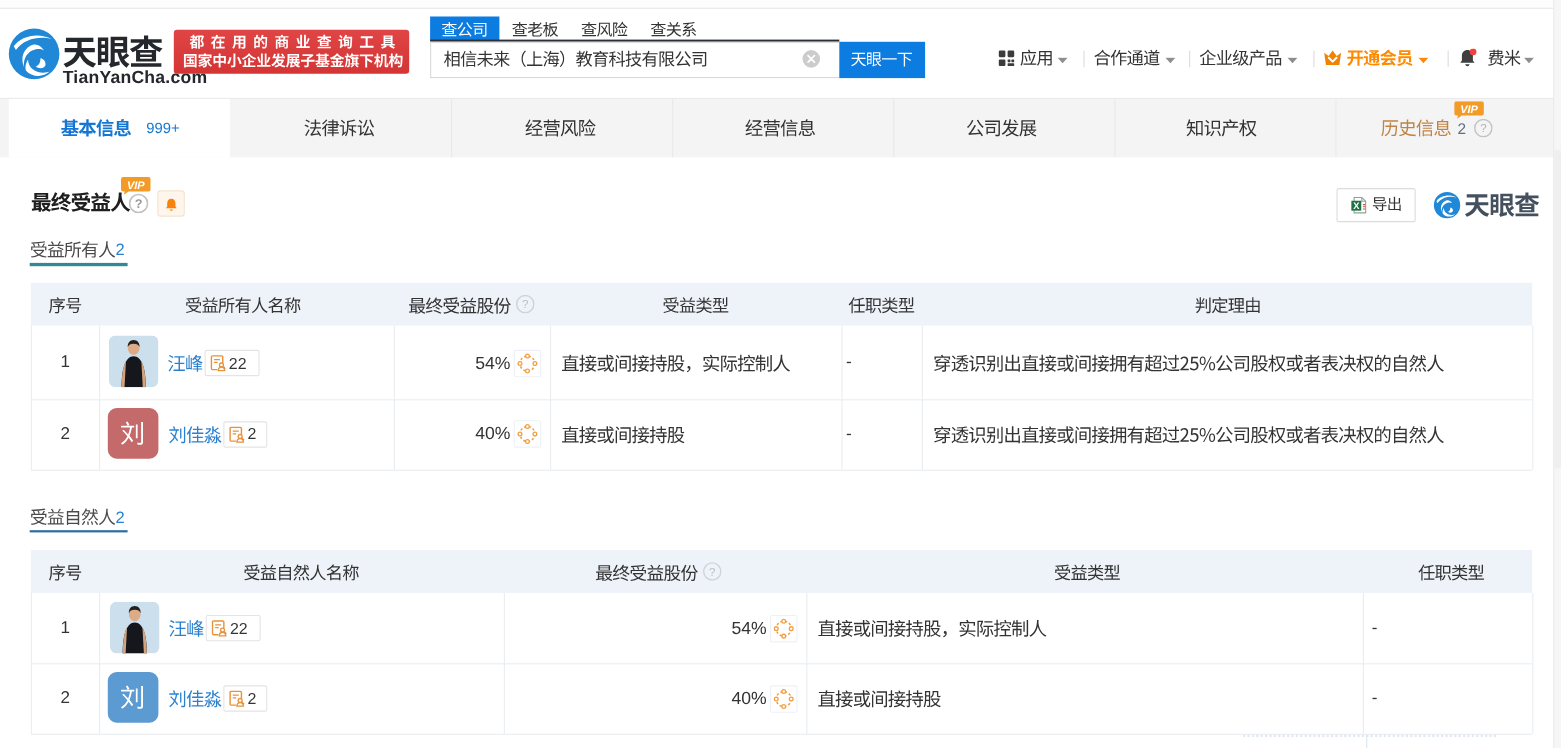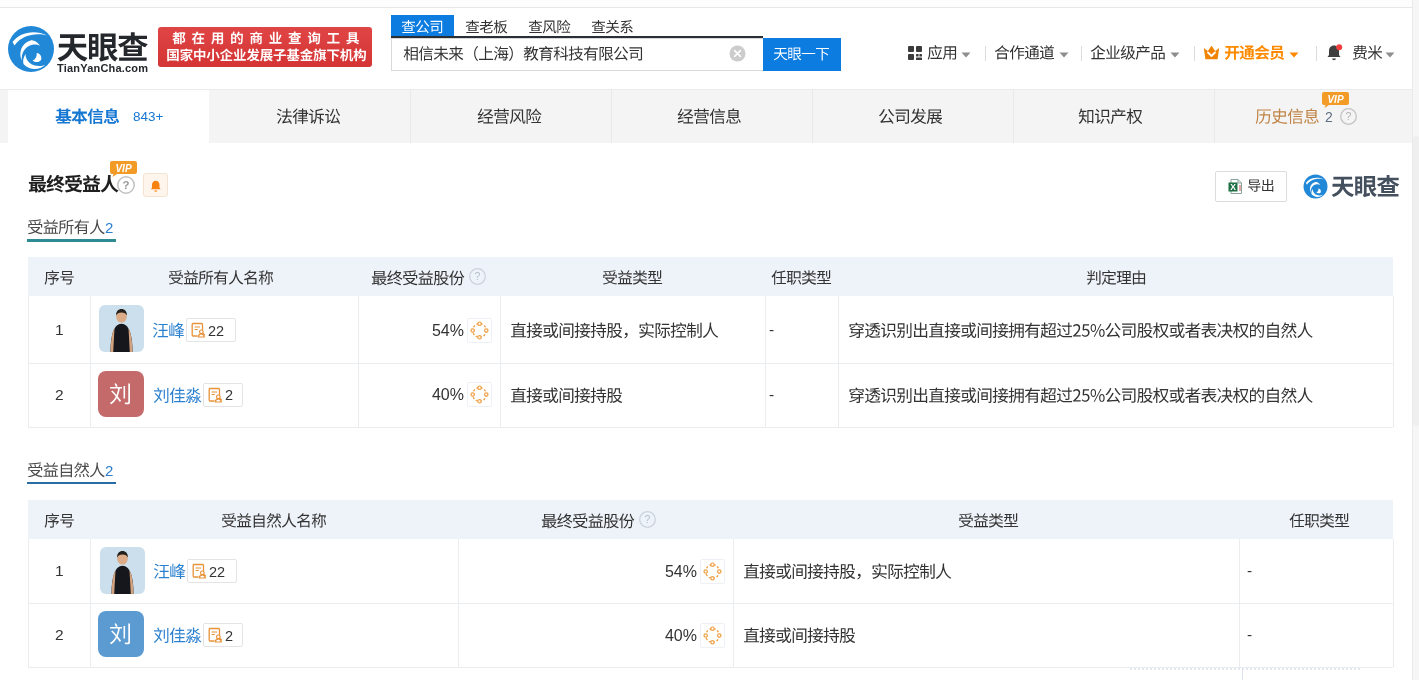--- a/index.html
+++ b/index.html
@@ -11,21 +11,21 @@
 <svg class="abs" style="left:7px;top:25px" width="48" height="48" viewBox="0 0 48 48">
 <circle cx="24" cy="24" r="23" fill="#2188d8"></circle>
 <path d="M5.5 17 C12 7.5 28 4 40 10.5 C30 7.5 15 9.5 7.5 20.5 Z" fill="#fff"></path>
 <path d="M23.5 15.5 C15 18 11 27 14.8 35.8 C14 28 18 21.5 25.5 19.8 C28.5 19.2 30.5 19.5 33 20.8 C30.5 17 27 14.8 23.5 15.5 Z" fill="#fff"></path>
 <path d="M16.5 39 C22 45.2 32 45.8 38.5 39.8 C34 42 26.5 41.5 22.5 37.8 C20 35.5 18.5 32.5 18.5 29 C16.5 32 15.5 36 16.5 39 Z" fill="#fff"></path>
 <path d="M29.8 28 C33 28.5 35 31.5 34.2 34.8 C32.2 37.8 28 37.6 25.6 35.5 C28.6 34.4 29.8 31.9 29.8 28 Z" fill="#fff"></path>
 </svg>
 <svg style="position:absolute;margin-left:-1.5px;left:57.0px;top:24.2px;" width="93.4" height="43.4" viewBox="-1.5 -34.8 93.4 43.4">
     <path d="M1.3 -15.1V-11.2H11.9C10.6 -7.2 7.5 -3.1 0.2 -0.6C1.0 0.2 2.2 1.7 2.7 2.6C9.8 0.0 13.3 -4.0 15.1 -8.1C17.7 -2.9 21.6 0.7 27.4 2.6C28.0 1.5 29.1 -0.1 30.0 -0.9C23.9 -2.5 19.9 -6.2 17.7 -11.2H28.7V-15.1H16.7C16.7 -15.9 16.7 -16.7 16.7 -17.4V-20.7H27.4V-24.5H2.5V-20.7H12.8V-17.5C12.8 -16.7 12.7 -15.9 12.7 -15.1Z M54.5 -16.7V-14.2H46.8V-16.7ZM54.5 -19.7H46.8V-22.1H54.5ZM43.2 2.9C43.9 2.4 45.2 1.9 51.3 0.4C51.2 -0.4 51.1 -1.9 51.2 -3.0L46.8 -2.1V-10.9H49.3C50.7 -4.8 53.2 0.1 57.7 2.7C58.3 1.7 59.4 0.2 60.3 -0.6C58.3 -1.5 56.6 -2.9 55.4 -4.7C56.8 -5.6 58.5 -6.8 60.0 -8.0L57.5 -10.6C56.6 -9.6 55.1 -8.4 53.8 -7.4C53.3 -8.5 52.8 -9.7 52.5 -10.9H58.1V-25.4H43.1V-2.8C43.1 -1.3 42.3 -0.5 41.6 -0.1C42.2 0.6 43.0 2.1 43.2 2.9ZM37.9 -15.1V-11.9H34.7V-15.1ZM37.9 -18.3H34.7V-21.5H37.9ZM37.9 -8.7V-5.4H34.7V-8.7ZM31.5 -24.8V0.4H34.7V-2.1H40.9V-24.8Z M69.9 -6.9H80.5V-5.3H69.9ZM69.9 -10.8H80.5V-9.3H69.9ZM61.6 -1.4V1.9H89.2V-1.4ZM73.4 -26.6V-23.1H61.4V-19.9H69.8C67.4 -17.5 64.0 -15.4 60.5 -14.3C61.3 -13.5 62.4 -12.2 62.9 -11.3C64.0 -11.7 65.1 -12.3 66.2 -12.9V-2.8H84.4V-13.1C85.5 -12.4 86.7 -11.9 87.8 -11.5C88.3 -12.4 89.4 -13.9 90.3 -14.6C86.7 -15.6 83.2 -17.6 80.7 -19.9H89.5V-23.1H77.2V-26.6ZM66.9 -13.3C69.4 -14.9 71.6 -16.8 73.4 -19.0V-14.2H77.2V-19.0C79.0 -16.8 81.4 -14.8 84.0 -13.3Z" fill="#24272b"></path>
   </svg>
-<span style="position:absolute;line-height:1;font-size:11px;color:#24272b;font-weight:700;white-space:pre;left:57.0px;top:63.4px;letter-spacing:0.2px;">TianYanCha.com</span>
+<span style="position:absolute;line-height:1;font-size:16px;color:#24272b;font-weight:700;white-space:pre;left:57.0px;top:63.4px;letter-spacing:0.2px;">TianYanCha.com</span>
 <div style="position:absolute;left:158.0px;top:27.0px;width:214.0px;height:40.0px;background:linear-gradient(#e04545,#d43434);border-radius:3px;"></div>
 <svg style="position:absolute;margin-left:-1.5px;left:172.0px;top:28.4px;" width="189.7" height="18.8" viewBox="-1.5 -15.1 189.7 18.8">
     <path d="M7.6 -10.8V-10.5L6.2 -10.9C6.0 -10.4 5.7 -9.9 5.5 -9.4V-10.1H4.1V-11.4H2.6V-10.1H0.8V-8.7H2.6V-7.6H0.2V-6.2H3.1C2.2 -5.2 1.1 -4.5 -0.1 -3.9C0.2 -3.6 0.6 -2.9 0.8 -2.6L1.5 -2.9V1.2H3.0V0.5H5.2V1.0H6.7V-5.2H4.2C4.6 -5.5 4.9 -5.8 5.1 -6.2H7.2V-7.6H6.1C6.7 -8.5 7.2 -9.4 7.6 -10.5V1.2H9.2V-9.3H10.9C10.6 -8.2 10.1 -6.8 9.7 -5.9C10.8 -4.8 11.1 -3.8 11.1 -3.1C11.1 -2.6 11.1 -2.3 10.8 -2.1C10.7 -2.0 10.5 -2.0 10.2 -2.0C10.0 -2.0 9.7 -2.0 9.4 -2.0C9.6 -1.6 9.8 -0.9 9.8 -0.4C10.2 -0.4 10.7 -0.4 11.0 -0.5C11.3 -0.5 11.7 -0.6 11.9 -0.8C12.5 -1.2 12.7 -1.9 12.7 -2.9C12.7 -3.8 12.5 -4.8 11.3 -6.1C11.9 -7.3 12.5 -8.8 13.0 -10.1L11.8 -10.8L11.5 -10.8ZM4.1 -8.7H5.1C4.9 -8.3 4.6 -7.9 4.4 -7.6H4.1ZM3.0 -0.8V-1.8H5.2V-0.8ZM3.0 -3.0V-3.9H5.2V-3.0Z M24.0 -11.5C23.9 -10.9 23.7 -10.3 23.4 -9.7H19.8V-8.1H22.7C21.9 -6.5 20.8 -5.1 19.3 -4.2C19.6 -3.8 19.9 -3.0 20.1 -2.6C20.6 -2.9 21.0 -3.2 21.3 -3.6V1.2H23.0V-5.4C23.6 -6.2 24.1 -7.1 24.6 -8.1H31.9V-9.7H25.2C25.4 -10.1 25.6 -10.7 25.7 -11.1ZM27.0 -7.5V-5.3H24.2V-3.7H27.0V-0.6H23.7V0.9H31.8V-0.6H28.6V-3.7H31.3V-5.3H28.6V-7.5Z M40.2 -10.6V-5.8C40.2 -3.8 40.1 -1.4 38.6 0.2C39.0 0.4 39.7 1.0 39.9 1.3C40.9 0.2 41.4 -1.3 41.6 -2.8H44.4V1.0H46.1V-2.8H48.9V-0.7C48.9 -0.5 48.8 -0.4 48.6 -0.4C48.3 -0.4 47.4 -0.4 46.7 -0.4C46.9 0.0 47.1 0.7 47.2 1.1C48.4 1.2 49.3 1.1 49.8 0.9C50.4 0.6 50.6 0.2 50.6 -0.7V-10.6ZM41.8 -9.1H44.4V-7.5H41.8ZM48.9 -9.1V-7.5H46.1V-9.1ZM41.8 -6.0H44.4V-4.3H41.8C41.8 -4.8 41.8 -5.3 41.8 -5.7ZM48.9 -6.0V-4.3H46.1V-6.0Z M64.9 -5.5C65.6 -4.5 66.4 -3.2 66.8 -2.4L68.2 -3.2C67.7 -4.0 66.8 -5.3 66.2 -6.2ZM65.6 -11.5C65.2 -9.9 64.5 -8.3 63.7 -7.1V-9.3H61.6C61.8 -9.9 62.1 -10.6 62.3 -11.3L60.5 -11.5C60.5 -10.9 60.3 -10.0 60.1 -9.3H58.6V0.8H60.1V-0.2H63.7V-6.6C64.1 -6.3 64.5 -6.0 64.8 -5.8C65.2 -6.4 65.6 -7.1 66.0 -7.9H68.9C68.8 -3.1 68.6 -1.1 68.2 -0.7C68.0 -0.5 67.9 -0.4 67.6 -0.4C67.2 -0.4 66.4 -0.4 65.5 -0.5C65.8 -0.1 66.0 0.6 66.1 1.1C66.9 1.1 67.7 1.1 68.2 1.1C68.8 1.0 69.2 0.8 69.5 0.3C70.1 -0.4 70.2 -2.6 70.4 -8.7C70.4 -8.9 70.4 -9.4 70.4 -9.4H66.6C66.8 -10.0 67.0 -10.6 67.1 -11.2ZM60.1 -7.9H62.3V-5.7H60.1ZM60.1 -1.6V-4.3H62.3V-1.6Z M87.7 -5.9V-4.3C87.1 -4.7 86.2 -5.4 85.4 -5.9ZM82.7 -11.2 83.1 -10.2H77.7V-8.9H81.4L80.5 -8.6C80.7 -8.2 80.9 -7.6 81.1 -7.2H78.3V1.2H79.8V-5.9H82.3C81.7 -5.4 80.7 -4.8 79.9 -4.4C80.1 -4.0 80.4 -3.3 80.5 -3.0L81.0 -3.4V0.1H82.4V-0.5H86.3V-3.6C86.5 -3.4 86.7 -3.2 86.9 -3.1L87.7 -4.0V-0.3C87.7 -0.1 87.6 -0.0 87.4 -0.0C87.2 -0.0 86.4 -0.0 85.7 -0.1C85.9 0.3 86.1 0.8 86.2 1.1C87.2 1.1 88.0 1.1 88.5 0.9C89.0 0.7 89.2 0.4 89.2 -0.3V-7.2H86.3C86.6 -7.6 86.9 -8.1 87.2 -8.6L85.8 -8.9H89.8V-10.2H84.9C84.8 -10.7 84.5 -11.2 84.3 -11.6ZM81.7 -7.2 82.7 -7.6C82.6 -7.9 82.3 -8.4 82.1 -8.9H85.4C85.2 -8.4 85.0 -7.7 84.7 -7.2ZM84.3 -5.2C84.8 -4.8 85.5 -4.3 86.0 -3.8H81.6C82.3 -4.3 82.9 -4.8 83.4 -5.4L82.3 -5.9H85.0ZM82.4 -2.7H85.0V-1.6H82.4Z M97.1 -8.2C97.7 -6.6 98.4 -4.4 98.7 -3.0L100.3 -3.6C100.0 -4.9 99.2 -7.1 98.6 -8.7ZM107.5 -8.6C107.1 -7.1 106.3 -5.1 105.6 -3.8V-11.4H103.9V-1.0H102.1V-11.4H100.4V-1.0H96.9V0.6H109.1V-1.0H105.6V-3.6L106.8 -3.0C107.5 -4.3 108.4 -6.2 109.0 -7.9Z M119.9 -3.0H124.5V-2.3H119.9ZM119.9 -4.7H124.5V-4.0H119.9ZM116.3 -0.6V0.8H128.3V-0.6ZM121.4 -11.5V-10.0H116.2V-8.6H119.9C118.8 -7.6 117.3 -6.7 115.8 -6.2C116.2 -5.9 116.6 -5.3 116.9 -4.9C117.4 -5.1 117.8 -5.3 118.3 -5.6V-1.2H126.2V-5.7C126.7 -5.4 127.2 -5.2 127.7 -5.0C127.9 -5.4 128.4 -6.0 128.7 -6.3C127.2 -6.8 125.7 -7.6 124.6 -8.6H128.4V-10.0H123.1V-11.5ZM118.6 -5.8C119.7 -6.4 120.7 -7.3 121.4 -8.2V-6.2H123.1V-8.2C123.9 -7.3 124.9 -6.4 126.0 -5.8Z M135.9 -10.4C136.6 -9.7 137.5 -8.7 137.9 -8.1L139.0 -9.2C138.6 -9.8 137.7 -10.7 137.0 -11.3ZM135.3 -7.4V-5.8H136.9V-1.7C136.9 -1.1 136.5 -0.6 136.2 -0.4C136.5 -0.1 136.9 0.6 137.0 1.0C137.2 0.7 137.7 0.3 140.1 -1.7C140.0 -2.0 139.7 -2.6 139.6 -3.1L138.5 -2.2V-7.4ZM141.4 -11.5C140.9 -9.9 139.9 -8.3 138.8 -7.3C139.2 -7.0 139.9 -6.5 140.2 -6.2L140.3 -6.3V-0.8H141.8V-1.5H144.9V-7.1H141.0C141.2 -7.5 141.4 -7.8 141.7 -8.1H146.1C145.9 -3.1 145.8 -1.1 145.4 -0.6C145.2 -0.4 145.1 -0.4 144.8 -0.4C144.5 -0.4 143.8 -0.4 143.1 -0.5C143.4 -0.0 143.6 0.7 143.6 1.1C144.3 1.1 145.1 1.2 145.6 1.1C146.1 1.0 146.5 0.8 146.8 0.3C147.3 -0.4 147.5 -2.6 147.7 -8.8C147.7 -9.0 147.7 -9.6 147.7 -9.6H142.5C142.7 -10.1 142.9 -10.6 143.1 -11.1ZM143.5 -3.7V-2.8H141.8V-3.7ZM143.5 -4.9H141.8V-5.9H143.5Z M154.7 -1.4V0.3H167.1V-1.4H161.8V-8.4H166.4V-10.1H155.5V-8.4H159.9V-1.4Z M176.2 -10.9V-3.2H174.0V-1.7H177.4C176.5 -1.1 175.0 -0.4 173.8 0.1C174.2 0.4 174.7 0.9 175.0 1.2C176.4 0.7 178.0 -0.1 179.1 -0.9L178.0 -1.7H182.1L181.3 -0.9C182.8 -0.2 184.4 0.6 185.3 1.2L186.6 0.0C185.8 -0.4 184.4 -1.1 183.0 -1.7H186.4V-3.2H184.4V-10.9ZM177.7 -3.2V-4.0H182.7V-3.2ZM177.7 -7.7H182.7V-7.0H177.7ZM177.7 -8.9V-9.6H182.7V-8.9ZM177.7 -5.9H182.7V-5.1H177.7Z" fill="#ffffff"></path>
   </svg>
 <svg style="position:absolute;margin-left:-1.5px;left:166.0px;top:45.4px;" width="202.9" height="18.8" viewBox="-1.5 -15.1 202.9 18.8">
     <path d="M2.9 -3.1V-1.8H10.0V-3.1H9.1L9.8 -3.5C9.5 -3.8 9.1 -4.3 8.7 -4.7H9.5V-6.1H7.2V-7.4H9.8V-8.8H3.1V-7.4H5.7V-6.1H3.4V-4.7H5.7V-3.1ZM7.6 -4.3C7.9 -3.9 8.3 -3.5 8.5 -3.1H7.2V-4.7H8.5ZM0.7 -11.0V1.2H2.4V0.5H10.5V1.2H12.2V-11.0ZM2.4 -1.0V-9.5H10.5V-1.0Z M18.6 -11.2C18.7 -11.0 18.8 -10.7 18.9 -10.5H14.0V-7.4H15.6V-9.0H24.1V-7.4H25.8V-10.5H20.9C20.8 -10.9 20.5 -11.3 20.3 -11.7ZM23.6 -6.6C22.9 -6.0 21.9 -5.2 21.0 -4.6C20.7 -5.2 20.3 -5.7 19.8 -6.2C20.1 -6.4 20.4 -6.6 20.6 -6.9H23.7V-8.2H16.0V-6.9H18.4C17.1 -6.2 15.5 -5.7 14.0 -5.4C14.2 -5.1 14.6 -4.4 14.8 -4.1C16.1 -4.4 17.4 -4.9 18.6 -5.5C18.7 -5.4 18.8 -5.2 19.0 -5.1C17.8 -4.3 15.6 -3.4 13.9 -3.1C14.2 -2.7 14.5 -2.2 14.7 -1.8C16.2 -2.3 18.2 -3.2 19.6 -4.0C19.7 -3.9 19.7 -3.7 19.8 -3.5C18.4 -2.4 15.8 -1.2 13.7 -0.7C14.0 -0.4 14.3 0.2 14.5 0.6C16.3 0.1 18.5 -0.9 20.0 -2.0C20.0 -1.3 19.9 -0.8 19.6 -0.6C19.4 -0.3 19.2 -0.3 18.9 -0.3C18.6 -0.3 18.2 -0.3 17.6 -0.4C17.9 0.1 18.1 0.7 18.1 1.2C18.5 1.2 18.9 1.2 19.2 1.2C19.9 1.2 20.4 1.1 20.8 0.6C21.5 -0.0 21.8 -1.6 21.5 -3.2L21.9 -3.5C22.6 -1.6 23.7 -0.2 25.3 0.6C25.5 0.2 26.0 -0.4 26.4 -0.7C24.8 -1.3 23.7 -2.7 23.2 -4.3C23.8 -4.7 24.4 -5.1 24.9 -5.6Z M32.3 -11.5V-9.2H27.6V-2.3H29.2V-3.0H32.3V1.2H34.0V-3.0H37.1V-2.4H38.8V-9.2H34.0V-11.5ZM29.2 -4.6V-7.6H32.3V-4.6ZM37.1 -4.6H34.0V-7.6H37.1Z M45.7 -11.4V-0.8C45.7 -0.6 45.6 -0.5 45.3 -0.5C45.0 -0.4 44.0 -0.4 43.1 -0.5C43.4 -0.0 43.7 0.7 43.8 1.2C45.1 1.2 46.0 1.2 46.6 0.9C47.3 0.6 47.5 0.2 47.5 -0.8V-11.4ZM49.0 -7.8C50.1 -5.8 51.1 -3.2 51.4 -1.6L53.2 -2.3C52.8 -4.0 51.7 -6.5 50.6 -8.4ZM42.1 -8.2C41.9 -6.5 41.2 -4.1 40.1 -2.7C40.5 -2.5 41.3 -2.1 41.7 -1.8C42.8 -3.3 43.5 -5.9 44.0 -7.9Z M55.6 -5.4V-0.6H54.1V0.8H65.7V-0.6H60.9V-3.4H64.5V-4.8H60.9V-7.6H59.1V-0.6H57.2V-5.4ZM59.7 -11.7C58.3 -9.6 55.8 -8.0 53.4 -7.1C53.8 -6.7 54.2 -6.1 54.5 -5.7C56.4 -6.6 58.4 -7.8 59.9 -9.4C61.8 -7.5 63.6 -6.5 65.4 -5.7C65.6 -6.2 66.1 -6.7 66.5 -7.1C64.5 -7.8 62.6 -8.7 60.8 -10.6L61.1 -10.9Z M67.3 -8.2C67.9 -6.6 68.7 -4.4 69.0 -3.0L70.6 -3.6C70.2 -4.9 69.5 -7.1 68.8 -8.7ZM77.8 -8.6C77.3 -7.1 76.5 -5.1 75.8 -3.8V-11.4H74.2V-1.0H72.4V-11.4H70.7V-1.0H67.2V0.6H79.4V-1.0H75.8V-3.6L77.1 -3.0C77.8 -4.3 78.6 -6.2 79.3 -7.9Z M88.9 -10.7C89.4 -10.1 90.1 -9.3 90.5 -8.8L91.8 -9.6C91.4 -10.1 90.7 -10.9 90.1 -11.5ZM81.6 -6.8C81.8 -7.0 82.3 -7.1 83.1 -7.1H84.8C84.0 -4.5 82.5 -2.4 80.1 -1.2C80.5 -0.8 81.0 -0.2 81.3 0.2C82.9 -0.7 84.2 -1.9 85.1 -3.4C85.5 -2.7 86.0 -2.1 86.5 -1.5C85.5 -0.9 84.3 -0.5 83.0 -0.2C83.3 0.2 83.7 0.8 83.9 1.2C85.4 0.9 86.7 0.3 87.9 -0.4C89.0 0.3 90.4 0.9 92.1 1.2C92.3 0.8 92.8 0.1 93.1 -0.2C91.6 -0.5 90.3 -0.9 89.3 -1.5C90.4 -2.5 91.3 -3.8 91.8 -5.5L90.7 -6.1L90.4 -6.0H86.4C86.5 -6.4 86.6 -6.7 86.8 -7.1H92.6L92.7 -8.7H87.2C87.3 -9.5 87.5 -10.4 87.6 -11.3L85.8 -11.6C85.7 -10.6 85.5 -9.6 85.3 -8.7H83.4C83.8 -9.4 84.1 -10.2 84.3 -11.0L82.6 -11.3C82.4 -10.2 81.8 -9.1 81.7 -8.8C81.5 -8.5 81.3 -8.3 81.1 -8.3C81.3 -7.9 81.5 -7.1 81.6 -6.8ZM87.9 -2.4C87.2 -3.0 86.6 -3.7 86.2 -4.4H89.5C89.1 -3.7 88.5 -3.0 87.9 -2.4Z M97.6 1.3V1.3C97.9 1.1 98.4 1.0 101.3 0.3C101.3 0.0 101.4 -0.6 101.5 -1.0L99.2 -0.6V-2.7H100.6C101.5 -0.7 103.0 0.6 105.4 1.2C105.6 0.8 106.0 0.2 106.3 -0.1C105.4 -0.3 104.6 -0.6 103.9 -1.0C104.5 -1.3 105.2 -1.7 105.7 -2.0L104.7 -2.7H106.1V-4.1H103.6V-5.0H105.6V-6.4H103.6V-7.3H105.4V-11.0H94.9V-6.9C94.9 -4.8 94.8 -1.7 93.5 0.4C93.9 0.6 94.6 1.0 94.9 1.2C96.3 -1.0 96.6 -4.5 96.6 -6.9V-7.3H98.6V-6.4H96.8V-5.0H98.6V-4.1H96.6V-2.7H97.7V-1.3C97.7 -0.6 97.3 -0.2 97.0 -0.0C97.2 0.3 97.5 0.9 97.6 1.3ZM100.0 -5.0H102.1V-4.1H100.0ZM100.0 -6.4V-7.3H102.1V-6.4ZM102.1 -2.7H104.2C103.8 -2.4 103.3 -2.1 102.9 -1.8C102.6 -2.1 102.4 -2.4 102.1 -2.7ZM96.6 -9.6H103.8V-8.7H96.6Z M112.5 -7.5V-5.7H107.1V-4.0H112.5V-0.8C112.5 -0.5 112.4 -0.5 112.1 -0.4C111.8 -0.4 110.8 -0.4 109.8 -0.5C110.1 -0.0 110.4 0.7 110.5 1.2C111.8 1.2 112.7 1.2 113.4 0.9C114.0 0.7 114.2 0.2 114.2 -0.7V-4.0H119.5V-5.7H114.2V-6.7C115.8 -7.5 117.4 -8.8 118.6 -9.9L117.3 -10.9L117.0 -10.8H108.5V-9.2H115.2C114.4 -8.6 113.4 -7.9 112.5 -7.5Z M128.8 -11.5V-10.5H124.5V-11.5H122.9V-10.5H121.0V-9.2H122.9V-5.1H120.3V-3.8H122.9C122.2 -3.1 121.2 -2.4 120.2 -2.1C120.5 -1.8 121.0 -1.2 121.2 -0.8C122.0 -1.2 122.7 -1.7 123.4 -2.2V-1.4H125.8V-0.5H121.5V0.8H131.9V-0.5H127.5V-1.4H129.9V-2.4C130.6 -1.8 131.3 -1.3 132.1 -1.0C132.3 -1.3 132.8 -1.9 133.2 -2.2C132.2 -2.6 131.2 -3.1 130.5 -3.8H133.0V-5.1H130.5V-9.2H132.3V-10.5H130.5V-11.5ZM124.5 -9.2H128.8V-8.6H124.5ZM124.5 -7.5H128.8V-6.9H124.5ZM124.5 -5.7H128.8V-5.1H124.5ZM125.8 -3.5V-2.7H123.8C124.2 -3.0 124.5 -3.4 124.8 -3.8H128.7C128.9 -3.4 129.3 -3.0 129.6 -2.7H127.5V-3.5Z M139.8 -11.7C138.5 -9.7 136.1 -8.3 133.5 -7.6C133.9 -7.1 134.3 -6.5 134.6 -6.0C135.2 -6.3 135.8 -6.5 136.3 -6.8V-6.1H139.1V-4.7H134.8V-3.2H136.7L135.7 -2.8C136.1 -2.1 136.6 -1.2 136.8 -0.6H134.1V0.9H145.9V-0.6H143.0C143.4 -1.2 143.9 -2.0 144.4 -2.7L143.1 -3.2H145.2V-4.7H140.9V-6.1H143.6V-6.9C144.2 -6.6 144.8 -6.3 145.4 -6.1C145.7 -6.5 146.2 -7.2 146.6 -7.5C144.5 -8.1 142.3 -9.3 141.0 -10.5L141.4 -11.0ZM142.4 -7.6H137.8C138.6 -8.1 139.4 -8.7 140.0 -9.4C140.7 -8.7 141.5 -8.1 142.4 -7.6ZM139.1 -3.2V-0.6H137.1L138.2 -1.1C138.0 -1.7 137.5 -2.6 137.0 -3.2ZM140.9 -3.2H142.8C142.6 -2.5 142.1 -1.6 141.7 -1.0L142.6 -0.6H140.9Z M156.2 -0.8C157.0 -0.2 157.9 0.7 158.3 1.2L159.5 0.4C159.1 -0.1 158.2 -0.9 157.5 -1.4H159.7V-2.7H158.5V-6.5H159.4V-7.9H158.5V-8.6H157.0V-7.9H154.9V-8.6H153.5V-7.9H152.8C153.1 -8.2 153.3 -8.6 153.5 -9.0H159.6V-10.3H154.2C154.3 -10.7 154.4 -11.0 154.5 -11.3L153.1 -11.6C152.8 -10.6 152.3 -9.6 151.7 -8.9V-9.4H149.7L150.6 -9.7C150.4 -10.2 150.1 -11.0 149.7 -11.6L148.4 -11.2C148.6 -10.7 148.9 -9.9 149.1 -9.4H147.0V-8.0H148.2C148.1 -4.8 148.0 -1.7 146.9 0.2C147.2 0.4 147.7 0.9 147.9 1.2C148.9 -0.3 149.3 -2.6 149.5 -5.0H150.4C150.3 -1.9 150.3 -0.8 150.1 -0.5C150.0 -0.4 149.9 -0.3 149.7 -0.3C149.5 -0.3 149.2 -0.3 148.9 -0.4C149.1 0.0 149.2 0.6 149.3 1.1C149.7 1.1 150.2 1.1 150.5 1.0C150.9 0.9 151.1 0.8 151.3 0.4C151.7 -0.0 151.7 -1.6 151.8 -5.9C151.8 -6.1 151.8 -6.5 151.8 -6.5H150.9L149.6 -6.5L149.6 -8.0H151.2C151.6 -7.7 152.0 -7.3 152.2 -7.1C152.3 -7.3 152.5 -7.5 152.6 -7.6V-6.5H153.5V-2.7H152.1V-1.4H154.1C153.6 -0.8 152.8 -0.1 152.1 0.3C152.4 0.5 153.0 1.0 153.2 1.3C154.0 0.7 155.0 -0.2 155.5 -1.0L154.3 -1.4H157.1ZM154.9 -6.5H157.0V-6.0H154.9ZM154.9 -5.0H157.0V-4.4H154.9ZM154.9 -3.4H157.0V-2.7H154.9Z M160.6 -10.5V-8.9H165.5V1.2H167.3V-5.3C168.7 -4.5 170.2 -3.5 171.0 -2.8L172.2 -4.3C171.2 -5.2 169.1 -6.3 167.6 -7.1L167.3 -6.7V-8.9H172.8V-10.5Z M179.9 -10.8V-6.4C179.9 -4.3 179.7 -1.6 177.9 0.1C178.3 0.4 178.9 0.9 179.2 1.2C181.2 -0.8 181.5 -4.0 181.5 -6.4V-9.2H183.2V-1.1C183.2 0.1 183.3 0.4 183.5 0.7C183.8 1.0 184.2 1.1 184.5 1.1C184.7 1.1 185.0 1.1 185.2 1.1C185.6 1.1 185.9 1.0 186.1 0.8C186.3 0.7 186.4 0.4 186.5 -0.0C186.6 -0.4 186.7 -1.4 186.7 -2.1C186.3 -2.2 185.8 -2.5 185.5 -2.8C185.5 -1.9 185.5 -1.3 185.5 -1.0C185.4 -0.7 185.4 -0.6 185.4 -0.5C185.3 -0.4 185.3 -0.4 185.2 -0.4C185.1 -0.4 185.0 -0.4 185.0 -0.4C184.9 -0.4 184.9 -0.4 184.8 -0.5C184.8 -0.6 184.8 -0.7 184.8 -1.1V-10.8ZM175.9 -11.5V-8.7H173.9V-7.2H175.7C175.2 -5.6 174.4 -3.7 173.5 -2.6C173.8 -2.2 174.2 -1.6 174.3 -1.1C174.9 -1.9 175.4 -3.0 175.9 -4.2V1.2H177.4V-4.5C177.8 -3.9 178.2 -3.2 178.4 -2.8L179.4 -4.1C179.1 -4.5 177.9 -5.9 177.4 -6.4V-7.2H179.2V-8.7H177.4V-11.5Z M188.9 -11.5V-9.0H187.2V-7.5H188.8C188.4 -5.9 187.7 -3.9 186.9 -2.9C187.2 -2.4 187.5 -1.7 187.7 -1.2C188.1 -1.9 188.6 -2.9 188.9 -4.0V1.2H190.5V-5.0C190.8 -4.4 191.1 -3.8 191.2 -3.4L192.2 -4.6C192.0 -4.9 190.9 -6.6 190.5 -7.1V-7.5H191.7C191.6 -7.3 191.4 -7.1 191.2 -6.8C191.6 -6.6 192.2 -6.1 192.5 -5.8C193.0 -6.4 193.4 -7.1 193.8 -7.9H197.8C197.7 -3.0 197.5 -1.0 197.2 -0.6C197.0 -0.4 196.9 -0.4 196.6 -0.4C196.3 -0.4 195.7 -0.4 195.0 -0.4C195.3 0.0 195.5 0.7 195.5 1.2C196.2 1.2 196.9 1.2 197.4 1.1C197.9 1.1 198.2 0.9 198.6 0.4C199.1 -0.3 199.3 -2.5 199.5 -8.6C199.5 -8.8 199.5 -9.4 199.5 -9.4H194.4C194.7 -10.0 194.9 -10.6 195.0 -11.2L193.4 -11.5C193.1 -10.1 192.5 -8.7 191.8 -7.6V-9.0H190.5V-11.5ZM194.9 -4.8 195.3 -3.6 193.9 -3.4C194.4 -4.4 195.0 -5.6 195.4 -6.8L193.8 -7.2C193.5 -5.7 192.8 -4.1 192.5 -3.7C192.3 -3.3 192.1 -3.0 191.9 -2.9C192.0 -2.6 192.3 -1.8 192.3 -1.5C192.7 -1.7 193.1 -1.9 195.8 -2.4C195.9 -2.1 196.0 -1.8 196.0 -1.6L197.3 -2.1C197.1 -2.9 196.5 -4.2 196.1 -5.2Z" fill="#ffffff"></path>
   </svg>
 <div style="position:absolute;left:391.0px;top:15.0px;width:63.0px;height:22.0px;background:#0d7ce1;"></div>
 <svg style="position:absolute;margin-left:-1.5px;left:401.0px;top:15.8px;" width="45.0" height="20.3" viewBox="-1.5 -16.2 45.0 20.3">
     <path d="M4.0 -3.2H9.9V-2.0H4.0ZM4.0 -5.1H9.9V-4.0H4.0ZM2.9 -5.9V-1.2H11.1V-5.9ZM0.8 -0.3V0.7H13.3V-0.3ZM6.4 -12.3V-10.4H0.5V-9.5H5.2C4.0 -8.1 2.0 -6.8 0.2 -6.2C0.4 -6.0 0.8 -5.6 0.9 -5.3C2.9 -6.1 5.1 -7.7 6.4 -9.4V-6.4H7.5V-9.4C8.8 -7.7 11.0 -6.2 13.1 -5.4C13.2 -5.7 13.5 -6.1 13.8 -6.3C11.9 -6.9 10.0 -8.1 8.7 -9.5H13.5V-10.4H7.5V-12.3Z M18.4 -11.9C17.6 -9.7 16.1 -7.6 14.4 -6.3C14.7 -6.1 15.2 -5.7 15.4 -5.5C17.1 -6.9 18.6 -9.1 19.6 -11.5ZM23.4 -12.0 22.3 -11.5C23.5 -9.3 25.3 -6.9 26.9 -5.5C27.1 -5.8 27.5 -6.2 27.8 -6.4C26.3 -7.6 24.4 -10.0 23.4 -12.0ZM16.0 0.2C16.6 0.0 17.4 -0.1 25.1 -0.6C25.5 0.0 25.8 0.6 26.1 1.1L27.2 0.5C26.4 -0.8 24.9 -2.9 23.6 -4.5L22.6 -4.0C23.2 -3.3 23.8 -2.4 24.4 -1.6L17.6 -1.2C19.0 -2.9 20.5 -5.1 21.7 -7.3L20.5 -7.8C19.3 -5.4 17.5 -2.8 16.9 -2.2C16.4 -1.5 16.0 -1.1 15.6 -1.0C15.8 -0.6 16.0 -0.0 16.0 0.2Z M29.1 -8.7V-7.8H37.9V-8.7ZM29.0 -11.4V-10.3H39.6V-0.5C39.6 -0.2 39.5 -0.1 39.2 -0.1C38.9 -0.1 37.9 -0.1 36.9 -0.1C37.0 0.2 37.2 0.7 37.3 1.1C38.6 1.1 39.5 1.1 40.0 0.9C40.5 0.7 40.7 0.3 40.7 -0.5V-11.4ZM31.1 -5.2H35.8V-2.5H31.1ZM30.0 -6.2V-0.4H31.1V-1.5H36.9V-6.2Z" fill="#ffffff"></path>
@@ -106,21 +106,21 @@
 <div style="position:absolute;left:0.0px;top:89.0px;width:1419.0px;height:54.0px;background:#f4f4f4;border-top:1px solid #ebebeb;"></div>
 <div style="position:absolute;left:8.0px;top:90.0px;width:201.0px;height:53.0px;background:#ffffff;"></div>
 <div style="position:absolute;left:409.5px;top:90.0px;width:1.0px;height:53.0px;background:#e9e9e9;"></div>
 <div style="position:absolute;left:610.5px;top:90.0px;width:1.0px;height:53.0px;background:#e9e9e9;"></div>
 <div style="position:absolute;left:811.5px;top:90.0px;width:1.0px;height:53.0px;background:#e9e9e9;"></div>
 <div style="position:absolute;left:1012.5px;top:90.0px;width:1.0px;height:53.0px;background:#e9e9e9;"></div>
 <div style="position:absolute;left:1213.5px;top:90.0px;width:1.0px;height:53.0px;background:#e9e9e9;"></div>
 <svg style="position:absolute;margin-left:-1.5px;left:55.0px;top:104.4px;" width="67.0" height="23.2" viewBox="-1.5 -18.6 67.0 23.2">
     <path d="M10.7 -14.2V-12.9H5.4V-14.2H3.4V-12.9H1.1V-11.3H3.4V-6.3H0.2V-4.7H3.4C2.5 -3.8 1.3 -3.0 0.0 -2.6C0.4 -2.2 1.0 -1.5 1.3 -1.0C2.2 -1.5 3.2 -2.0 4.0 -2.8V-1.7H6.9V-0.6H1.7V1.0H14.5V-0.6H9.0V-1.7H12.0V-2.9C12.8 -2.2 13.8 -1.6 14.7 -1.2C15.0 -1.7 15.6 -2.4 16.0 -2.7C14.8 -3.1 13.7 -3.9 12.7 -4.7H15.8V-6.3H12.7V-11.3H15.0V-12.9H12.7V-14.2ZM5.4 -11.3H10.7V-10.6H5.4ZM5.4 -9.2H10.7V-8.5H5.4ZM5.4 -7.1H10.7V-6.3H5.4ZM6.9 -4.3V-3.3H4.5C5.0 -3.7 5.4 -4.2 5.7 -4.7H10.5C10.8 -4.2 11.2 -3.7 11.7 -3.3H9.0V-4.3Z M22.9 -8.9V-3.4H19.8C21.0 -4.9 22.1 -6.9 22.8 -8.9ZM25.1 -8.9H25.1C25.9 -6.9 26.9 -4.9 28.1 -3.4H25.1ZM22.9 -14.2V-11.0H16.6V-8.9H20.8C19.7 -6.4 18.0 -4.0 16.0 -2.6C16.5 -2.2 17.2 -1.5 17.5 -1.0C18.2 -1.5 18.8 -2.1 19.4 -2.8V-1.3H22.9V1.5H25.1V-1.3H28.5V-2.8C29.1 -2.1 29.7 -1.6 30.3 -1.1C30.7 -1.6 31.4 -2.4 31.9 -2.8C29.9 -4.2 28.2 -6.5 27.2 -8.9H31.4V-11.0H25.1V-14.2Z M38.0 -9.1V-7.5H46.5V-9.1ZM38.0 -6.6V-5.1H46.5V-6.6ZM37.8 -4.1V1.5H39.5V1.0H44.9V1.4H46.7V-4.1ZM39.5 -0.7V-2.5H44.9V-0.7ZM40.7 -13.6C41.0 -13.0 41.4 -12.2 41.7 -11.6H36.9V-10.0H47.7V-11.6H42.6L43.6 -12.0C43.3 -12.6 42.8 -13.6 42.4 -14.2ZM35.6 -14.1C34.8 -11.8 33.4 -9.4 32.0 -7.9C32.4 -7.4 32.9 -6.3 33.1 -5.9C33.5 -6.4 33.9 -6.9 34.3 -7.5V1.5H36.1V-10.7C36.6 -11.6 37.0 -12.6 37.4 -13.6Z M52.6 -9.0H59.2V-8.2H52.6ZM52.6 -6.8H59.2V-6.0H52.6ZM52.6 -11.2H59.2V-10.4H52.6ZM51.9 -3.5V-1.1C51.9 0.7 52.5 1.2 54.8 1.2C55.3 1.2 57.5 1.2 58.0 1.2C59.9 1.2 60.5 0.6 60.7 -1.7C60.2 -1.8 59.3 -2.1 58.9 -2.4C58.8 -0.8 58.7 -0.6 57.9 -0.6C57.3 -0.6 55.5 -0.6 55.0 -0.6C54.0 -0.6 53.9 -0.7 53.9 -1.2V-3.5ZM60.0 -3.3C60.8 -2.2 61.5 -0.6 61.8 0.4L63.7 -0.5C63.4 -1.5 62.6 -2.9 61.8 -4.0ZM49.7 -3.7C49.4 -2.6 48.7 -1.2 48.1 -0.2L50.0 0.7C50.5 -0.3 51.1 -1.9 51.5 -3.0ZM54.6 -4.0C55.3 -3.2 56.2 -2.1 56.6 -1.3L58.2 -2.3C57.9 -2.9 57.2 -3.8 56.5 -4.5H61.3V-12.7H56.7C56.9 -13.1 57.2 -13.6 57.4 -14.1L55.0 -14.4C54.9 -13.9 54.7 -13.3 54.5 -12.7H50.7V-4.5H55.5Z" fill="#1677d2"></path>
   </svg>
-<span style="position:absolute;line-height:1;font-size:13.5px;color:#1677d2;font-weight:400;white-space:pre;left:133.0px;top:110.1px;">843+</span>
+<span style="position:absolute;line-height:1;font-size:13.5px;color:#1677d2;font-weight:400;white-space:pre;left:133.0px;top:110.1px;">999+</span>
 <svg style="position:absolute;margin-left:-1.5px;left:276.0px;top:104.4px;" width="67.0" height="23.2" viewBox="-1.5 -18.6 67.0 23.2">
     <path d="M1.2 -13.0C2.3 -12.5 3.7 -11.7 4.4 -11.1L5.1 -12.1C4.4 -12.7 3.0 -13.4 1.9 -13.9ZM0.3 -8.4C1.4 -7.9 2.8 -7.2 3.4 -6.6L4.1 -7.6C3.5 -8.2 2.1 -8.9 1.0 -9.3ZM0.9 0.3 2.0 1.1C3.0 -0.4 4.1 -2.5 5.0 -4.3L4.1 -5.1C3.1 -3.2 1.8 -1.0 0.9 0.3ZM6.1 0.8C6.5 0.6 7.2 0.4 13.5 -0.4C13.8 0.3 14.1 0.9 14.3 1.3L15.4 0.8C14.9 -0.6 13.6 -2.5 12.4 -4.0L11.4 -3.5C11.9 -2.9 12.4 -2.1 12.9 -1.4L7.6 -0.8C8.6 -2.2 9.7 -4.0 10.6 -5.8H15.3V-7.0H10.9V-10.0H14.6V-11.2H10.9V-14.0H9.6V-11.2H6.0V-10.0H9.6V-7.0H5.3V-5.8H9.1C8.2 -3.9 7.1 -2.1 6.7 -1.6C6.3 -1.0 6.0 -0.6 5.7 -0.5C5.8 -0.2 6.0 0.5 6.1 0.8Z M19.9 -14.0C19.2 -12.8 17.7 -11.4 16.4 -10.6C16.6 -10.3 16.9 -9.8 17.0 -9.5C18.5 -10.5 20.1 -12.1 21.1 -13.5ZM21.7 -4.9V-3.8H25.5V-2.4H21.0V-1.3H25.5V1.3H26.7V-1.3H31.5V-2.4H26.7V-3.8H30.7V-4.9H26.7V-6.2H30.5V-8.7H31.7V-9.8H30.5V-12.3H26.7V-14.0H25.5V-12.3H22.0V-11.2H25.5V-9.8H21.2V-8.7H25.5V-7.3H21.9V-6.2H25.5V-4.9ZM26.7 -11.2H29.3V-9.8H26.7ZM26.7 -7.3V-8.7H29.3V-7.3ZM20.1 -10.3C19.2 -8.6 17.6 -6.9 16.1 -5.8C16.3 -5.5 16.7 -4.8 16.8 -4.6C17.4 -5.1 18.1 -5.7 18.7 -6.4V1.3H19.9V-7.8C20.4 -8.5 20.9 -9.2 21.2 -9.9Z M33.4 -12.8C34.4 -12.0 35.7 -10.8 36.3 -10.0L37.2 -11.0C36.6 -11.7 35.2 -12.9 34.2 -13.7ZM34.8 1.0V1.0C35.1 0.6 35.5 0.2 38.3 -2.1C38.1 -2.3 37.9 -2.8 37.8 -3.1L36.1 -1.8V-8.8H32.3V-7.6H34.9V-1.5C34.9 -0.7 34.4 -0.2 34.1 0.1C34.3 0.3 34.7 0.7 34.8 1.0ZM39.0 -12.5V-7.7C39.0 -5.3 38.8 -1.8 37.1 0.6C37.4 0.7 37.9 1.1 38.1 1.3C39.9 -1.2 40.2 -5.0 40.3 -7.6H43.3V-4.9C42.5 -5.3 41.8 -5.6 41.1 -5.9L40.5 -4.9C41.4 -4.6 42.3 -4.1 43.3 -3.6V1.3H44.5V-3.0C45.4 -2.5 46.2 -2.0 46.7 -1.6L47.4 -2.7C46.7 -3.2 45.6 -3.7 44.5 -4.3V-7.6H47.5V-8.8H40.3V-11.5C42.5 -11.9 44.9 -12.4 46.6 -13.0L45.5 -14.0C44.0 -13.4 41.4 -12.8 39.0 -12.5Z M49.7 -12.9C50.5 -12.1 51.7 -11.0 52.2 -10.3L53.0 -11.2C52.5 -11.9 51.4 -12.9 50.5 -13.7ZM56.3 -13.8C55.7 -11.2 54.7 -8.7 53.4 -7.2C53.7 -7.0 54.2 -6.6 54.4 -6.4C55.8 -8.1 56.9 -10.8 57.5 -13.6ZM60.4 -13.9 59.3 -13.6C60.0 -10.8 61.2 -8.0 62.7 -6.5C62.9 -6.8 63.3 -7.3 63.6 -7.5C62.2 -8.8 61.0 -11.4 60.4 -13.9ZM48.6 -8.6V-7.4H50.9V-1.9C50.9 -1.0 50.3 -0.4 50.0 -0.1C50.2 0.1 50.7 0.5 50.8 0.8C51.1 0.4 51.5 0.1 54.5 -2.0C54.3 -2.2 54.1 -2.7 54.0 -3.0L52.1 -1.7V-8.6ZM54.5 0.6C55.0 0.4 55.7 0.3 61.7 -0.4C61.9 0.2 62.2 0.9 62.4 1.4L63.5 0.9C63.0 -0.6 61.7 -3.1 60.6 -5.0L59.6 -4.6C60.1 -3.6 60.7 -2.5 61.1 -1.5L56.0 -0.9C57.1 -2.8 58.2 -5.3 59.0 -7.7L57.7 -8.1C57.0 -5.5 55.6 -2.6 55.2 -1.9C54.7 -1.2 54.4 -0.7 54.1 -0.6C54.3 -0.2 54.5 0.4 54.5 0.6Z" fill="#333333"></path>
   </svg>
 <svg style="position:absolute;margin-left:-1.5px;left:477.0px;top:104.4px;" width="67.0" height="23.2" viewBox="-1.5 -18.6 67.0 23.2">
     <path d="M0.3 -1.0 0.5 0.3C2.1 -0.1 4.1 -0.6 6.0 -1.2L5.9 -2.3C3.8 -1.8 1.7 -1.2 0.3 -1.0ZM0.6 -7.1C0.9 -7.2 1.3 -7.3 3.4 -7.6C2.7 -6.5 2.0 -5.7 1.6 -5.4C1.1 -4.7 0.7 -4.3 0.3 -4.3C0.5 -3.9 0.7 -3.3 0.7 -3.0C1.1 -3.3 1.7 -3.4 6.0 -4.3C5.9 -4.5 5.9 -5.0 6.0 -5.4L2.6 -4.8C4.0 -6.3 5.3 -8.0 6.4 -9.8L5.3 -10.6C5.0 -9.9 4.6 -9.3 4.2 -8.7L1.9 -8.5C3.0 -9.9 4.0 -11.7 4.7 -13.5L3.6 -14.0C2.9 -12.0 1.6 -9.9 1.2 -9.3C0.8 -8.7 0.5 -8.3 0.2 -8.3C0.3 -7.9 0.5 -7.3 0.6 -7.1ZM6.7 -13.2V-12.0H12.6C11.1 -9.8 8.3 -8.1 5.6 -7.2C5.9 -6.9 6.2 -6.4 6.4 -6.1C7.9 -6.7 9.4 -7.5 10.7 -8.4C12.3 -7.8 14.1 -6.8 15.1 -6.2L15.8 -7.2C14.9 -7.8 13.2 -8.6 11.7 -9.2C12.9 -10.2 13.9 -11.4 14.6 -12.7L13.7 -13.2L13.4 -13.2ZM6.8 -5.6V-4.4H10.2V-0.3H5.8V0.9H15.7V-0.3H11.4V-4.4H14.9V-5.6Z M20.8 -6.9H27.3V-5.4H20.8ZM19.7 -7.8V-4.5H28.5V-7.8ZM17.1 -9.8V-6.6H18.3V-8.8H29.8V-6.6H31.0V-9.8ZM18.5 -3.4V1.4H19.7V0.7H28.6V1.4H29.8V-3.4ZM19.7 -0.3V-2.3H28.6V-0.3ZM26.3 -14.0V-12.6H21.6V-14.0H20.4V-12.6H16.7V-11.5H20.4V-10.3H21.6V-11.5H26.3V-10.3H27.6V-11.5H31.4V-12.6H27.6V-14.0Z M34.3 -13.2V-8.3C34.3 -5.6 34.1 -2.0 32.3 0.5C32.6 0.7 33.1 1.1 33.3 1.4C35.3 -1.3 35.6 -5.5 35.6 -8.3V-12.0H44.3C44.4 -3.3 44.4 1.2 46.6 1.2C47.5 1.2 47.8 0.4 47.9 -1.8C47.6 -2.0 47.3 -2.4 47.1 -2.7C47.0 -1.3 46.9 -0.1 46.7 -0.1C45.6 -0.1 45.6 -5.4 45.6 -13.2ZM41.8 -10.9C41.4 -9.5 40.8 -8.1 40.1 -6.9C39.2 -8.0 38.3 -9.2 37.4 -10.2L36.4 -9.6C37.4 -8.4 38.4 -7.1 39.4 -5.7C38.3 -4.0 37.0 -2.5 35.6 -1.5C35.9 -1.3 36.4 -0.9 36.6 -0.6C37.9 -1.6 39.2 -3.0 40.2 -4.7C41.3 -3.2 42.2 -1.9 42.8 -0.8L43.9 -1.5C43.2 -2.7 42.1 -4.2 40.9 -5.9C41.7 -7.3 42.4 -8.9 42.9 -10.5Z M54.7 -5.9C55.2 -4.7 55.6 -3.0 55.8 -1.9L56.8 -2.2C56.7 -3.3 56.2 -4.9 55.7 -6.2ZM57.9 -6.4C58.2 -5.1 58.5 -3.5 58.6 -2.4L59.6 -2.6C59.5 -3.6 59.2 -5.3 58.9 -6.5ZM49.1 -13.4V1.3H50.2V-12.2H52.3C52.0 -11.1 51.5 -9.6 51.0 -8.4C52.2 -7.1 52.5 -6.0 52.5 -5.0C52.5 -4.5 52.4 -4.1 52.1 -3.9C52.0 -3.8 51.8 -3.7 51.6 -3.7C51.3 -3.7 51.0 -3.7 50.6 -3.7C50.8 -3.4 50.9 -2.9 51.0 -2.6C51.3 -2.6 51.7 -2.6 52.1 -2.7C52.4 -2.7 52.7 -2.8 53.0 -3.0C53.4 -3.3 53.6 -4.0 53.6 -4.9C53.6 -6.0 53.3 -7.2 52.1 -8.6C52.7 -9.9 53.3 -11.6 53.8 -12.9L53.0 -13.4L52.8 -13.4ZM58.3 -14.2C57.2 -11.8 55.3 -9.7 53.2 -8.4C53.5 -8.2 53.9 -7.7 54.0 -7.4C54.6 -7.8 55.1 -8.3 55.7 -8.8V-7.8H61.3V-8.9H55.8C56.8 -9.8 57.7 -11.0 58.5 -12.2C59.8 -10.5 61.7 -8.7 63.4 -7.5C63.5 -7.9 63.8 -8.4 64.0 -8.7C62.3 -9.7 60.2 -11.6 59.1 -13.2L59.4 -13.8ZM53.8 -0.6V0.5H63.6V-0.6H60.5C61.4 -2.2 62.4 -4.4 63.1 -6.2L62.0 -6.5C61.4 -4.7 60.3 -2.2 59.4 -0.6Z" fill="#333333"></path>
   </svg>
 <svg style="position:absolute;margin-left:-1.5px;left:677.0px;top:104.4px;" width="67.0" height="23.2" viewBox="-1.5 -18.6 67.0 23.2">
     <path d="M0.3 -1.0 0.5 0.3C2.1 -0.1 4.1 -0.6 6.0 -1.2L5.9 -2.3C3.8 -1.8 1.7 -1.2 0.3 -1.0ZM0.6 -7.1C0.9 -7.2 1.3 -7.3 3.4 -7.6C2.7 -6.5 2.0 -5.7 1.6 -5.4C1.1 -4.7 0.7 -4.3 0.3 -4.3C0.5 -3.9 0.7 -3.3 0.7 -3.0C1.1 -3.3 1.7 -3.4 6.0 -4.3C5.9 -4.5 5.9 -5.0 6.0 -5.4L2.6 -4.8C4.0 -6.3 5.3 -8.0 6.4 -9.8L5.3 -10.6C5.0 -9.9 4.6 -9.3 4.2 -8.7L1.9 -8.5C3.0 -9.9 4.0 -11.7 4.7 -13.5L3.6 -14.0C2.9 -12.0 1.6 -9.9 1.2 -9.3C0.8 -8.7 0.5 -8.3 0.2 -8.3C0.3 -7.9 0.5 -7.3 0.6 -7.1ZM6.7 -13.2V-12.0H12.6C11.1 -9.8 8.3 -8.1 5.6 -7.2C5.9 -6.9 6.2 -6.4 6.4 -6.1C7.9 -6.7 9.4 -7.5 10.7 -8.4C12.3 -7.8 14.1 -6.8 15.1 -6.2L15.8 -7.2C14.9 -7.8 13.2 -8.6 11.7 -9.2C12.9 -10.2 13.9 -11.4 14.6 -12.7L13.7 -13.2L13.4 -13.2ZM6.8 -5.6V-4.4H10.2V-0.3H5.8V0.9H15.7V-0.3H11.4V-4.4H14.9V-5.6Z M20.8 -6.9H27.3V-5.4H20.8ZM19.7 -7.8V-4.5H28.5V-7.8ZM17.1 -9.8V-6.6H18.3V-8.8H29.8V-6.6H31.0V-9.8ZM18.5 -3.4V1.4H19.7V0.7H28.6V1.4H29.8V-3.4ZM19.7 -0.3V-2.3H28.6V-0.3ZM26.3 -14.0V-12.6H21.6V-14.0H20.4V-12.6H16.7V-11.5H20.4V-10.3H21.6V-11.5H26.3V-10.3H27.6V-11.5H31.4V-12.6H27.6V-14.0Z M38.0 -8.9V-7.8H46.2V-8.9ZM38.0 -6.5V-5.5H46.2V-6.5ZM36.8 -11.3V-10.2H47.5V-11.3ZM40.7 -13.6C41.1 -12.9 41.6 -12.0 41.9 -11.4L43.0 -11.9C42.8 -12.5 42.3 -13.4 41.8 -14.0ZM37.8 -4.1V1.3H38.9V0.7H45.2V1.3H46.3V-4.1ZM38.9 -0.4V-3.0H45.2V-0.4ZM35.9 -14.0C35.1 -11.5 33.7 -8.9 32.2 -7.3C32.4 -7.0 32.8 -6.4 32.9 -6.1C33.4 -6.8 34.0 -7.5 34.5 -8.3V1.4H35.6V-10.3C36.2 -11.4 36.7 -12.5 37.0 -13.6Z M52.1 -9.2H59.8V-7.9H52.1ZM52.1 -6.9H59.8V-5.5H52.1ZM52.1 -11.5H59.8V-10.1H52.1ZM52.0 -3.4V-0.7C52.0 0.7 52.5 1.0 54.5 1.0C54.9 1.0 57.9 1.0 58.3 1.0C59.9 1.0 60.4 0.5 60.5 -1.6C60.2 -1.7 59.6 -1.9 59.4 -2.1C59.3 -0.4 59.1 -0.1 58.2 -0.1C57.6 -0.1 55.0 -0.1 54.5 -0.1C53.5 -0.1 53.3 -0.2 53.3 -0.7V-3.4ZM60.4 -3.2C61.2 -2.2 62.0 -0.7 62.3 0.2L63.4 -0.3C63.1 -1.3 62.3 -2.7 61.5 -3.7ZM50.1 -3.4C49.7 -2.4 49.1 -0.9 48.4 0.0L49.5 0.6C50.2 -0.4 50.8 -1.9 51.2 -2.9ZM54.6 -4.0C55.5 -3.2 56.5 -2.1 56.9 -1.4L57.9 -2.0C57.5 -2.7 56.5 -3.8 55.6 -4.5H61.1V-12.5H56.1C56.4 -12.9 56.6 -13.4 56.9 -14.0L55.4 -14.2C55.3 -13.7 55.0 -13.0 54.8 -12.5H50.9V-4.5H55.5Z" fill="#333333"></path>
   </svg>
 <svg style="position:absolute;margin-left:-1.5px;left:878.0px;top:104.4px;" width="67.0" height="23.2" viewBox="-1.5 -18.6 67.0 23.2">

